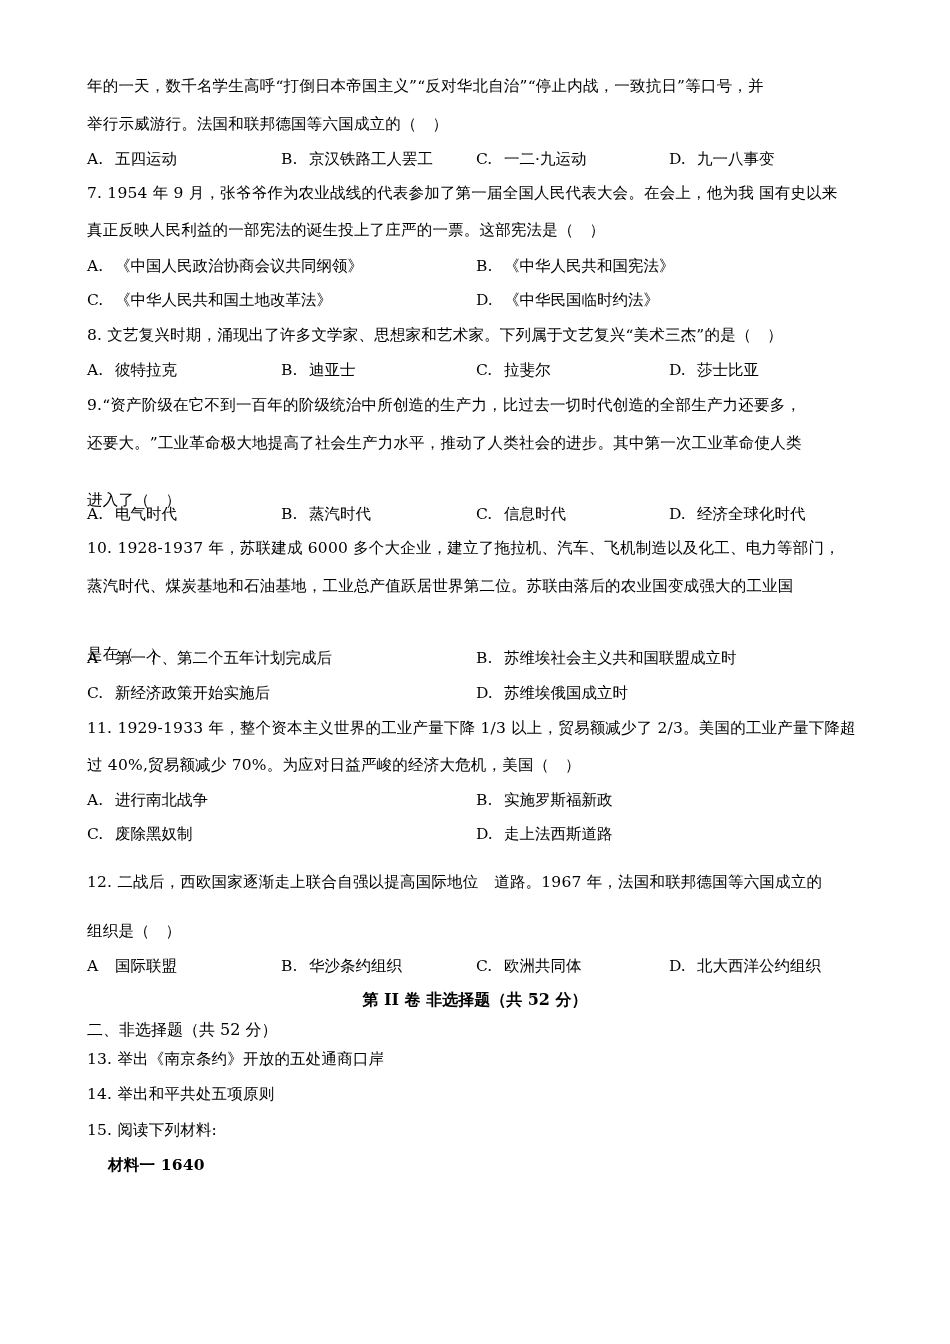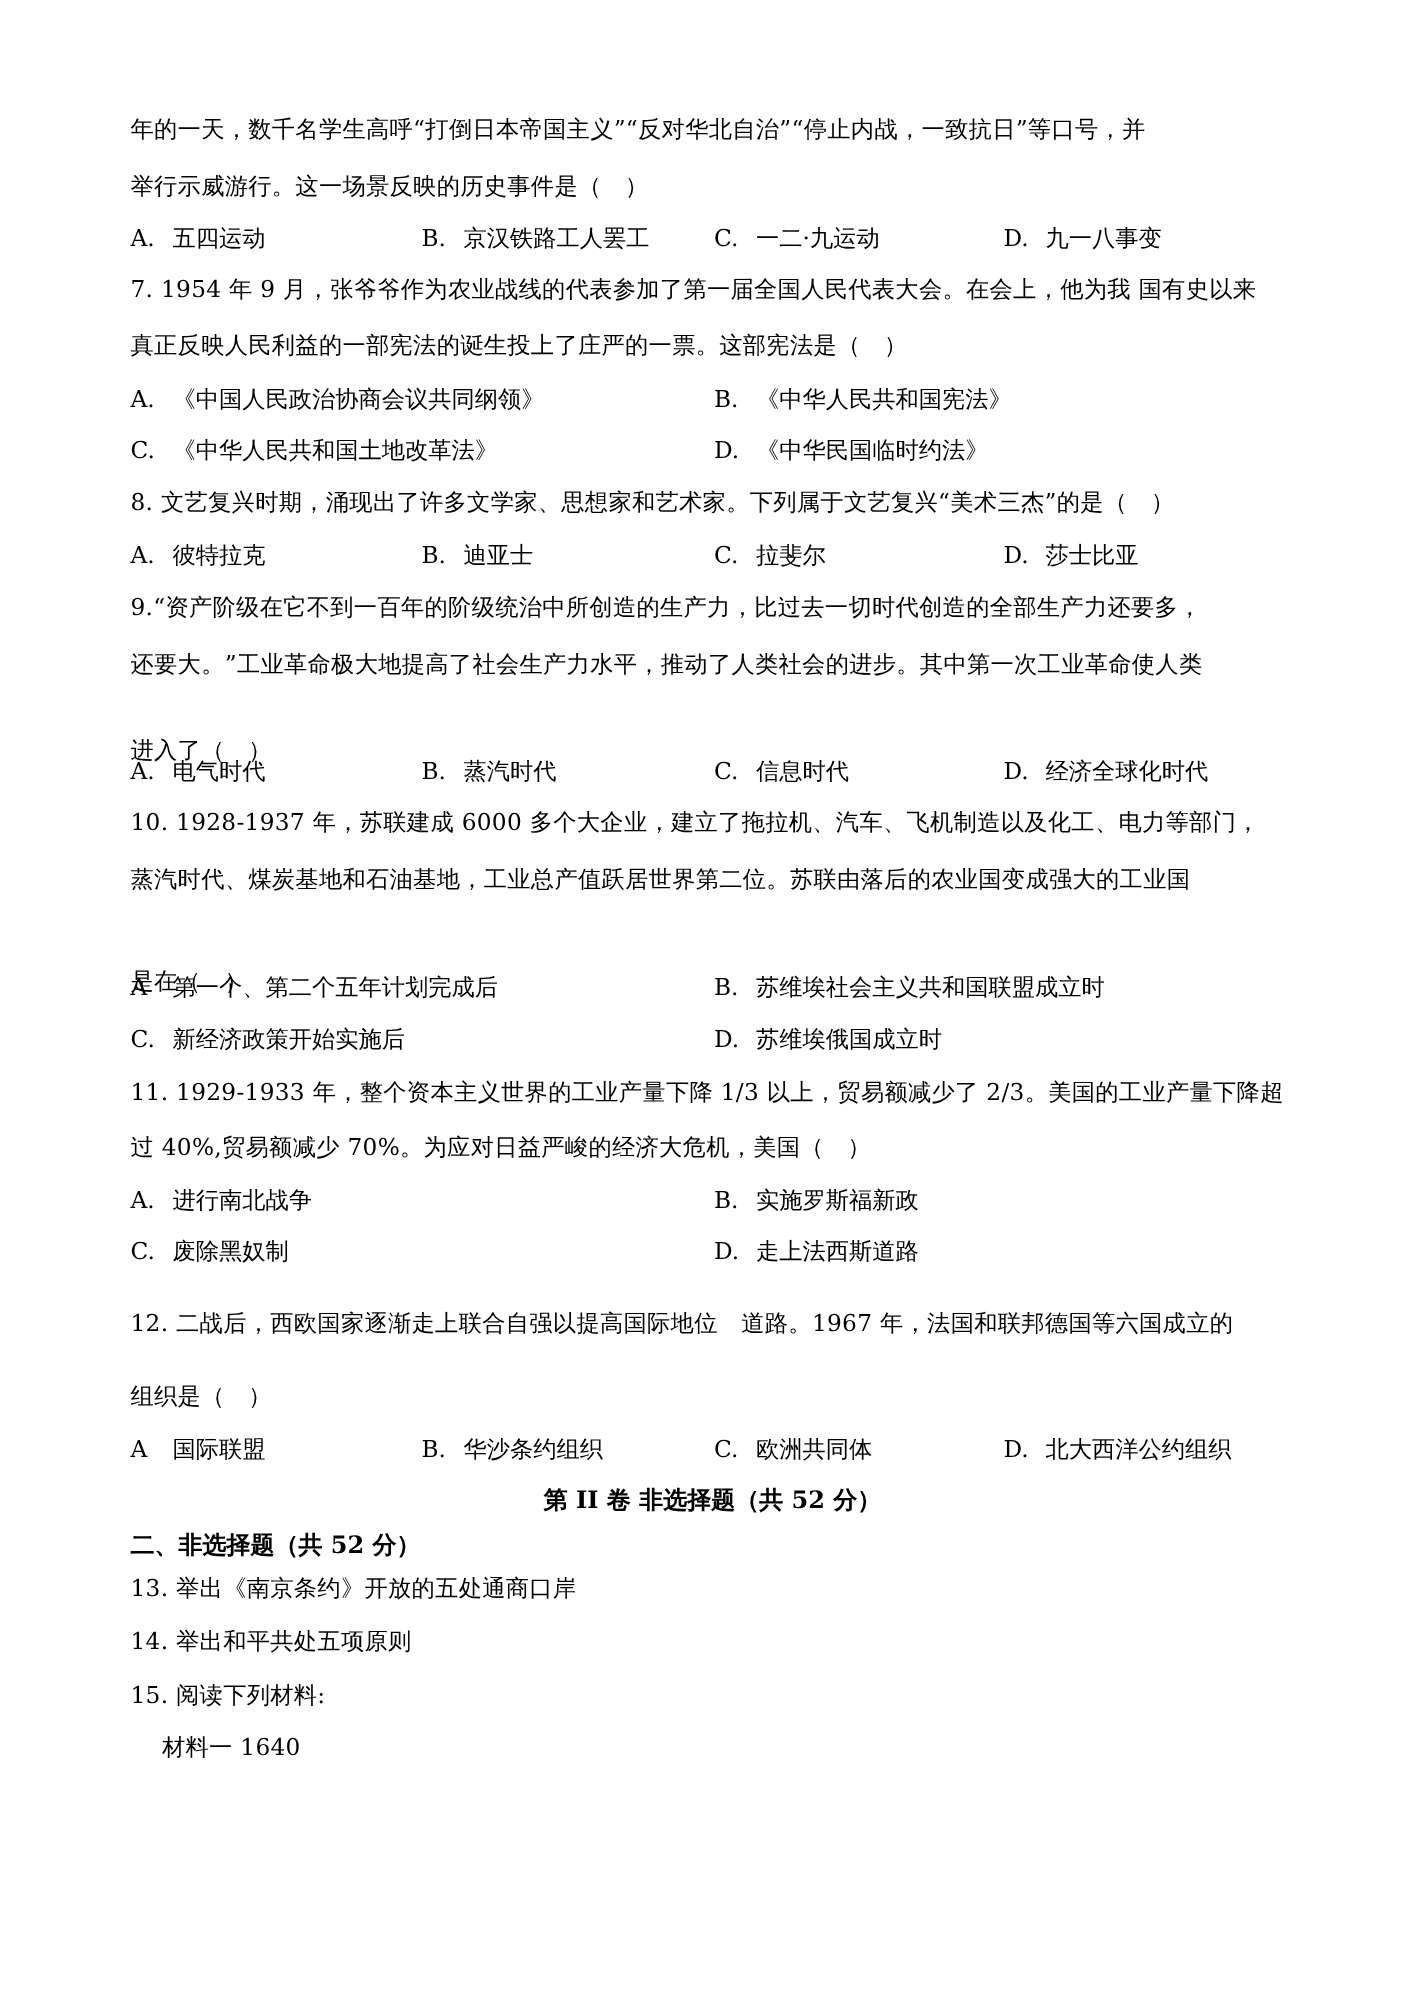--- a/index.html
+++ b/index.html
@@ -47,36 +47,37 @@
       width: 950px;
       text-align: center;
       font-weight: bold;
       font-size: 16px;
       line-height: 20px;
       font-family: "DejaVu Serif", "Liberation Serif", serif;
     }
     .heading-left {
       position: absolute;
       left: 87px;
-      font-weight: bold;
+      font-weight: normal;
       font-size: 16px;
       line-height: 20px;
     }
     .indent {
       left: 108px;
+      font-weight: bold;
     }
   </style>
 </head>
 <body>
 
 <div class="page">
 
   <div>
     <div class="line" style="top:76px">年的一天，数千名学生高呼“打倒日本帝国主义”“反对华北自治”“停止内战，一致抗日”等口号，并</div>
-    <div class="line" style="top:114px">举行示威游行。这一场景反映的历史事件是（　）</div>
+    <div class="line" style="top:114px">举行示威游行。法国和联邦德国等六国成立的（　）</div>
     <div class="opt" style="left:87px; top:149px"><span class="lbl">A.</span><span>五四运动</span></div>
     <div class="opt" style="left:281px; top:149px"><span class="lbl">B.</span><span>京汉铁路工人罢工</span></div>
     <div class="opt" style="left:476px; top:149px"><span class="lbl">C.</span><span>一二·九运动</span></div>
     <div class="opt" style="left:669px; top:149px"><span class="lbl">D.</span><span>九一八事变</span></div>
   </div>
 
   <div>
     <div class="line" style="top:183px">7. 1954 年 9 月，张爷爷作为农业战线的代表参加了第一届全国人民代表大会。在会上，他为我 国有史以来</div>
     <div class="line" style="top:220px">真正反映人民利益的一部宪法的诞生投上了庄严的一票。这部宪法是（　）</div>
     <div class="opt" style="left:87px; top:256px"><span class="lbl">A.</span><span>《中国人民政治协商会议共同纲领》</span></div>

